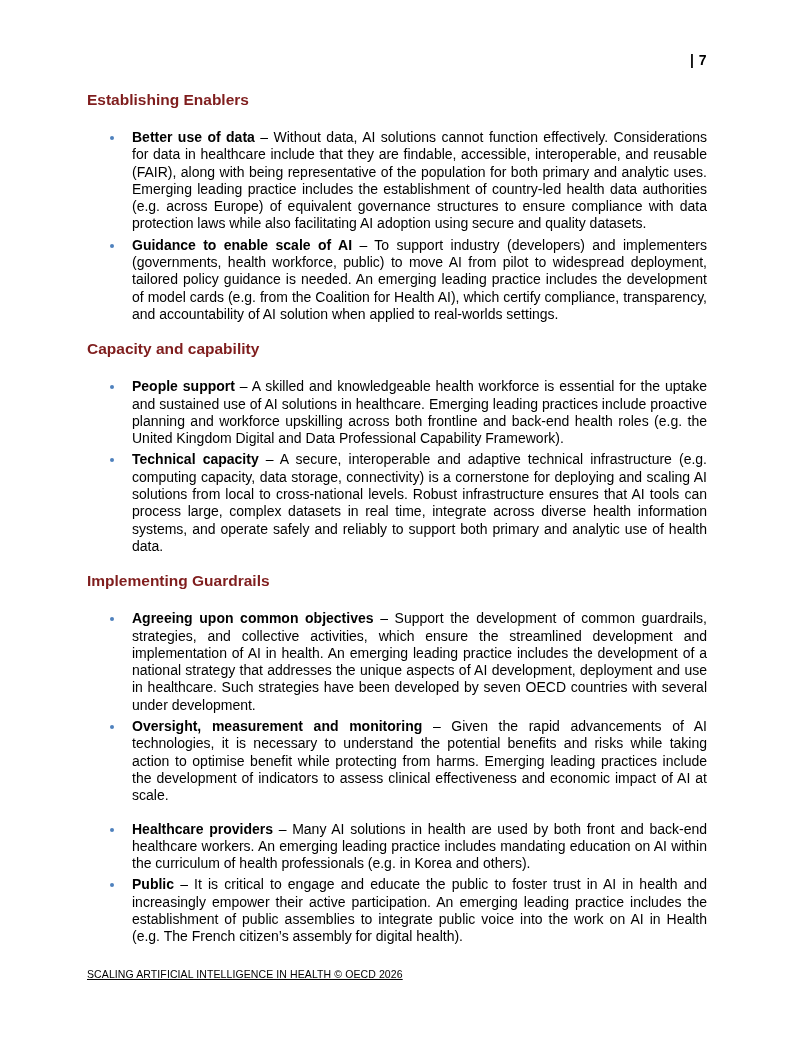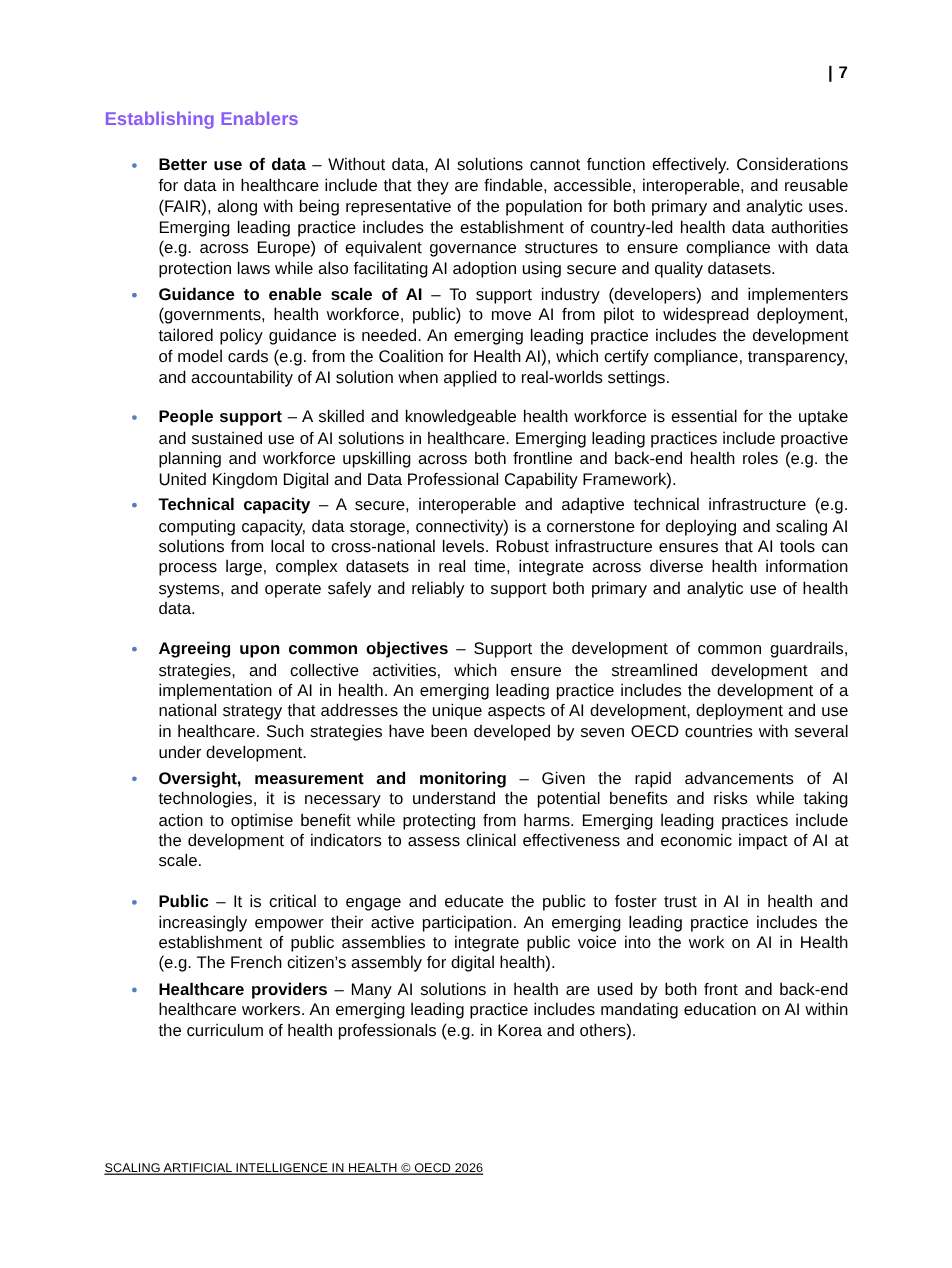--- a/index.html
+++ b/index.html
@@ -7,21 +7,21 @@
     width: 793px; height: 1057px; position: relative; overflow: hidden;
     font-family: "Liberation Sans", sans-serif; color: #000000;
   }
   .page-number {
     position: absolute; top: 52px; right: 86px;
     font-size: 14px; font-weight: bold; letter-spacing: 0.5px;
   }
   .content { position: absolute; left: 87px; top: 90px; width: 620px; }
   .section { margin: 0; }
   .section-title {
-    color: #8b5cf6; font-weight: bold; font-size: 15.5px;
+    color: #7f1d1d; font-weight: bold; font-size: 15.5px;
     margin: 0 0 19px 0; line-height: 20px;
   }
   .bullets { list-style: none; margin: 0 0 16px 0; padding: 0; }
   .bullet {
     position: relative; padding-left: 45px; font-size: 14px;
     line-height: 17.3px; text-align: justify; margin-bottom: 4px;
   }
   .bullet-dot {
     position: absolute; left: 23px; top: 7px; width: 4px; height: 4px;
     border-radius: 50%; background: #4f81bd;
@@ -51,53 +51,55 @@
         <span class="bullet-term">Better use of data</span><span> – Without data, AI solutions cannot function effectively. Considerations for data in healthcare include that they are findable, accessible, interoperable, and reusable (FAIR), along with being representative of the population for both primary and analytic uses. Emerging leading practice includes the establishment of country-led health data authorities (e.g. across Europe) of equivalent governance structures to ensure compliance with data protection laws while also facilitating AI adoption using secure and quality datasets.</span>
       </li>
       <li class="bullet">
         <span class="bullet-dot"></span>
         <span class="bullet-term">Guidance to enable scale of AI</span><span> – To support industry (developers) and implementers (governments, health workforce, public) to move AI from pilot to widespread deployment, tailored policy guidance is needed. An emerging leading practice includes the development of model cards (e.g. from the Coalition for Health AI), which certify compliance, transparency, and accountability of AI solution when applied to real-worlds settings.</span>
       </li>
     </ul>
   </section>
 
   <section class="section" id="s1">
+    <h2 class="section-title">Capacity and capability</h2>
     <ul class="bullets">
       <li class="bullet">
         <span class="bullet-dot"></span>
         <span class="bullet-term">People support</span><span> – A skilled and knowledgeable health workforce is essential for the uptake and sustained use of AI solutions in healthcare. Emerging leading practices include proactive planning and workforce upskilling across both frontline and back-end health roles (e.g. the United Kingdom Digital and Data Professional Capability Framework).</span>
       </li>
       <li class="bullet">
         <span class="bullet-dot"></span>
         <span class="bullet-term">Technical capacity</span><span> – A secure, interoperable and adaptive technical infrastructure (e.g. computing capacity, data storage, connectivity) is a cornerstone for deploying and scaling AI solutions from local to cross-national levels. Robust infrastructure ensures that AI tools can process large, complex datasets in real time, integrate across diverse health information systems, and operate safely and reliably to support both primary and analytic use of health data.</span>
       </li>
     </ul>
   </section>
 
   <section class="section" id="s2">
+    <h2 class="section-title">Implementing Guardrails</h2>
     <ul class="bullets">
       <li class="bullet">
         <span class="bullet-dot"></span>
         <span class="bullet-term">Agreeing upon common objectives</span><span> – Support the development of common guardrails, strategies, and collective activities, which ensure the streamlined development and implementation of AI in health. An emerging leading practice includes the development of a national strategy that addresses the unique aspects of AI development, deployment and use in healthcare. Such strategies have been developed by seven OECD countries with several under development.</span>
       </li>
       <li class="bullet">
         <span class="bullet-dot"></span>
         <span class="bullet-term">Oversight, measurement and monitoring</span><span> – Given the rapid advancements of AI technologies, it is necessary to understand the potential benefits and risks while taking action to optimise benefit while protecting from harms. Emerging leading practices include the development of indicators to assess clinical effectiveness and economic impact of AI at scale.</span>
       </li>
     </ul>
   </section>
 
   <section class="section" id="s3">
     <ul class="bullets">
       <li class="bullet">
         <span class="bullet-dot"></span>
-        <span class="bullet-term">Public</span><span> – It is critical to engage and educate the public to foster trust in AI in health and increasingly empower their active participation. An emerging leading practice includes the establishment of public assemblies to integrate public voice into the work on AI in Health (e.g. The French citizen’s assembly for digital health).</span>
+        <span class="bullet-term">Healthcare providers</span><span> – Many AI solutions in health are used by both front and back-end healthcare workers. An emerging leading practice includes mandating education on AI within the curriculum of health professionals (e.g. in Korea and others).</span>
       </li>
       <li class="bullet">
         <span class="bullet-dot"></span>
-        <span class="bullet-term">Healthcare providers</span><span> – Many AI solutions in health are used by both front and back-end healthcare workers. An emerging leading practice includes mandating education on AI within the curriculum of health professionals (e.g. in Korea and others).</span>
+        <span class="bullet-term">Public</span><span> – It is critical to engage and educate the public to foster trust in AI in health and increasingly empower their active participation. An emerging leading practice includes the establishment of public assemblies to integrate public voice into the work on AI in Health (e.g. The French citizen’s assembly for digital health).</span>
       </li>
     </ul>
   </section>
 
 </div>
 
 <div class="footer">SCALING ARTIFICIAL INTELLIGENCE IN HEALTH © OECD 2026</div>
 
 </body></html>

